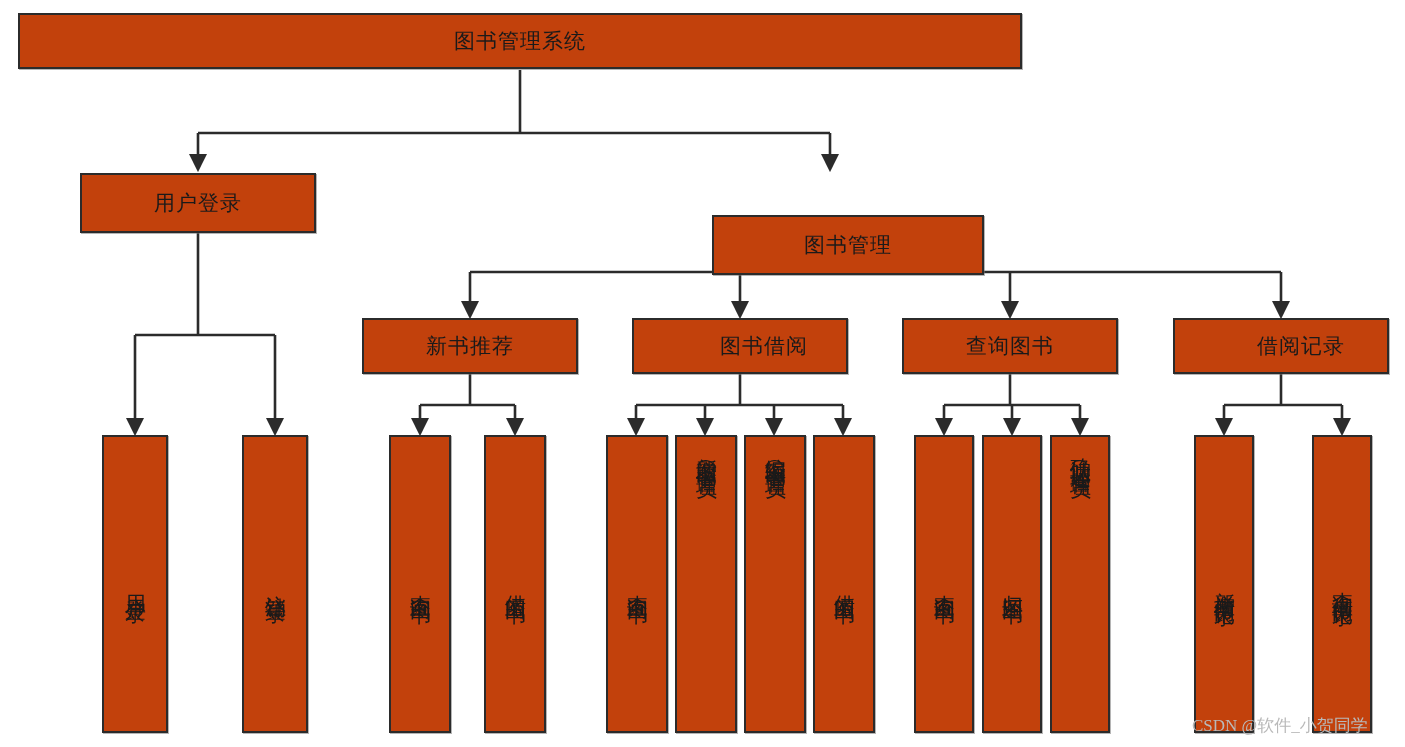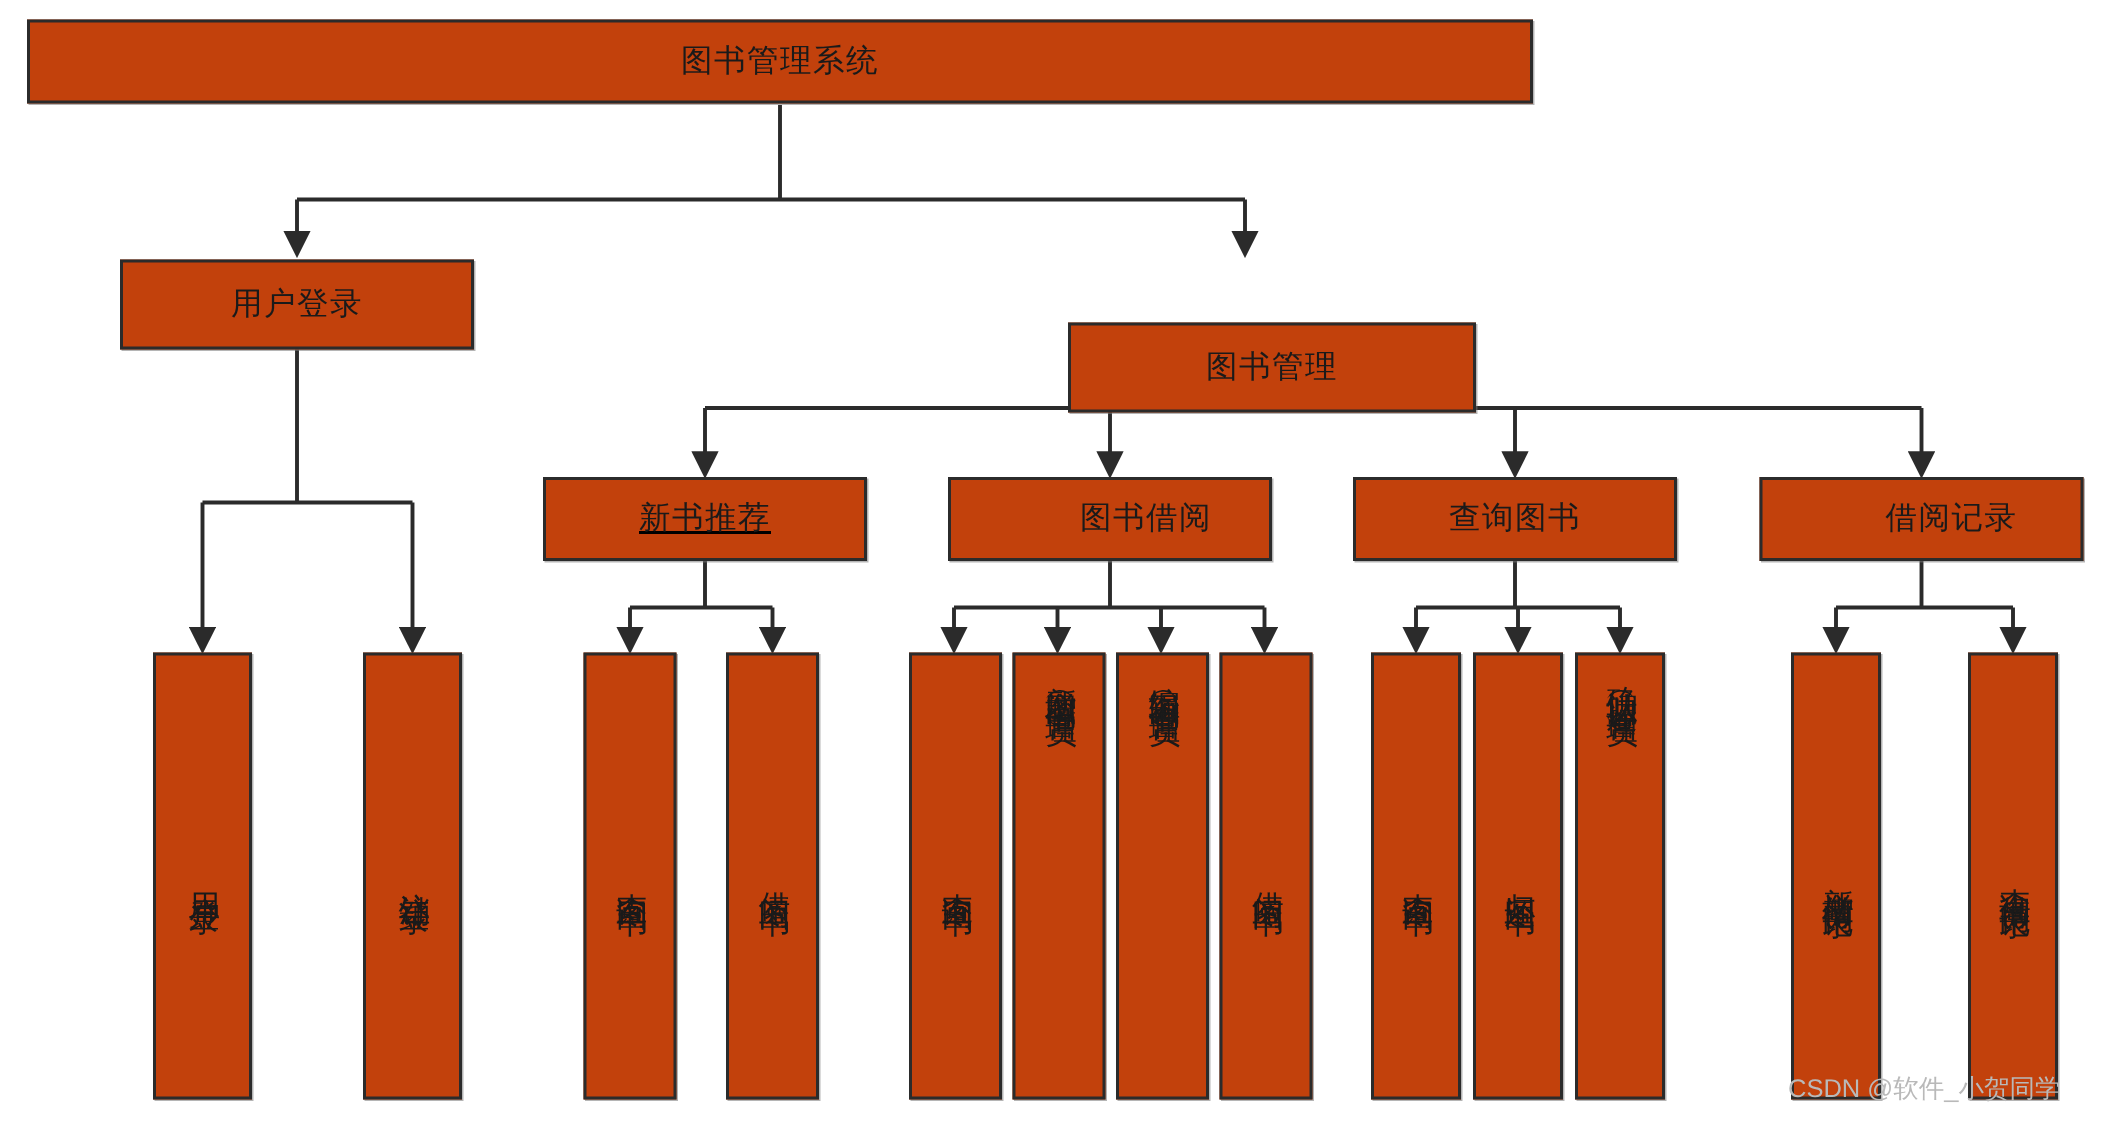--- a/index.html
+++ b/index.html
@@ -57,21 +57,21 @@
     letter-spacing: 3px;
     padding: 4px 0;
   }
   .node.vertical.centered {
     align-items: center;
   }
   .watermark {
     position: absolute;
     left: 1192px;
     top: 714px;
-    font-family: Liberation Sans, sans-serif;
+    font-family: Liberation Serif, serif;
     font-size: 17px;
     color: #b9b9b9;
     white-space: nowrap;
     user-select: none;
   }
 </style>
 </head>
 <body>
 
 <div id="diagram-root">
@@ -131,21 +131,21 @@
   </div>
 
   <div class="node horizontal" style="left:80px; top:173px; width:236px; height:60px;">
     <span class="node-label">用户登录</span>
   </div>
 
   <div class="node horizontal" style="left:712px; top:173px; width:272px; height:60px;margin-top:42px;">
     <span class="node-label">图书管理</span>
   </div>
 
-  <div class="node horizontal" style="left:362px; top:318px; width:216px; height:56px;text-decoration:underline;">
+  <div class="node horizontal" style="left:362px; top:318px; width:216px; height:56px;">
     <span class="node-label">新书推荐</span>
   </div>
 
   <div class="node horizontal" style="left:632px; top:318px; width:216px; height:56px;padding-left:48px;">
     <span class="node-label">图书借阅</span>
   </div>
 
   <div class="node horizontal" style="left:902px; top:318px; width:216px; height:56px;">
     <span class="node-label">查询图书</span>
   </div>

